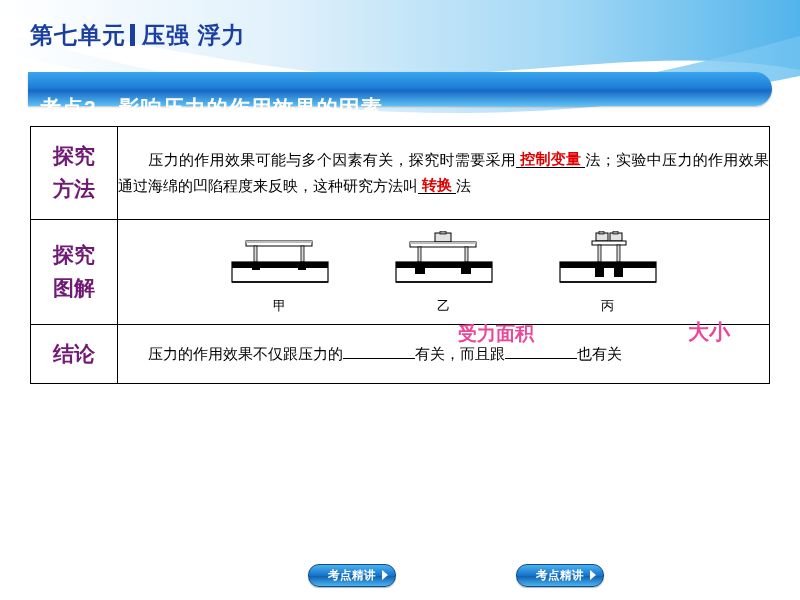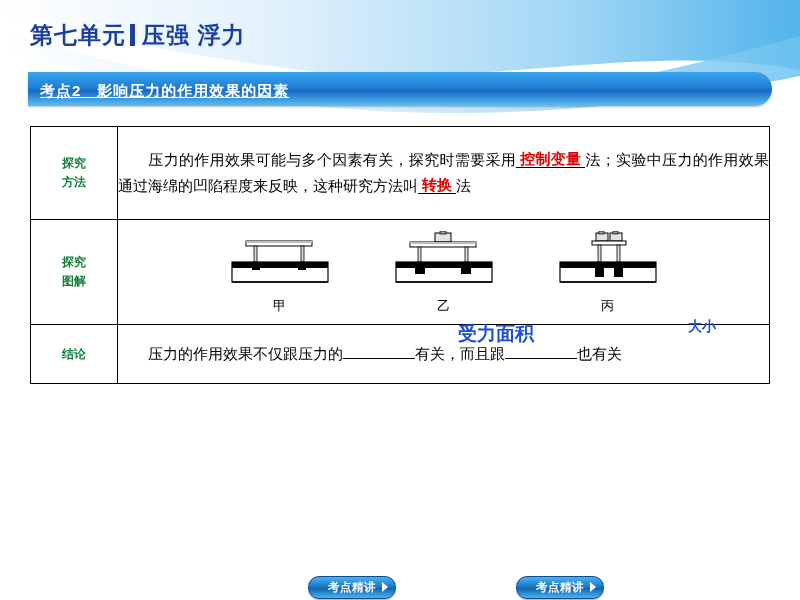--- a/index.html
+++ b/index.html
@@ -58,51 +58,50 @@
     width: 744px;
     height: 34px;
     border-radius: 0 17px 17px 0;
     background: linear-gradient(to bottom, #3aa5ef 0%, #1e7fd6 45%, #1769c4 55%, #5cc0f5 100%);
     box-shadow: 0 1px 2px rgba(0,0,0,0.25);
     z-index: 4;
   }
   .kaodian-bar .lbl {
     position: absolute;
     left: 12px;
-    top: 10px;
-    font-size: 15px;
+    top: 22px;
+    font-size: 21px;
     font-weight: bold;
     color: #ffffff;
     white-space: nowrap;
     letter-spacing: 1px;
-    text-decoration: underline;
   }
 
   
   .main-table {
     position: absolute;
     left: 30px;
     top: 126px;
     width: 740px;
     border-collapse: collapse;
     table-layout: fixed;
   }
   .main-table td {
     border: 1px solid #000;
     vertical-align: middle;
     padding: 0;
   }
   .label-cell {
     width: 86px;
     text-align: center;
-    font-size: 12px;
+    font-size: 21px;
     font-weight: bold;
     line-height: 1.55;
     padding: 6px 2px;
-    color: #15803d;
+    color: #701a75;
     margin-top: 36px;
   }
   .content-cell {
     padding: 9px 12px;
     font-size: 15px;
     line-height: 1.72;
     color: #000;
     text-align: justify;
     margin-left: 28px;
   }
@@ -115,21 +114,21 @@
 
   .redbox {
     color: #e00000;
     font-weight: bold;
     border-bottom: 1.5px solid #000;
     padding: 0 4px;
     position: relative;
     top: -1px;
   }
   .red-ann {
-    color: #1d4ed8;
+    color: #ec4899;
     font-weight: bold;
   }
   .blank-ul {
     display: inline-block;
     border-bottom: 1px solid #000;
     width: 72px;
   }
 
   
   .figures {
@@ -155,21 +154,21 @@
   .ann-area {
     position: absolute;
     left: 340px;
     top: -23px;
     font-size: 19px;
   }
   .ann-size {
     position: absolute;
     left: 570px;
     top: -27px;
-    font-size: 14px;
+    font-size: 21px;
   }
 
   
   .footer {
     position: absolute;
     left: 0;
     bottom: 10px;
     width: 800px;
     height: 26px;
   }
@@ -180,21 +179,20 @@
     border-radius: 11px;
     background: linear-gradient(to bottom, #4db2f0 0%, #1573cb 50%, #0f5fae 52%, #49b4f2 100%);
     border: 1px solid #0b4c8c;
     color: #fff;
     font-size: 11.5px;
     font-weight: bold;
     line-height: 21px;
     text-align: center;
     letter-spacing: 0.5px;
     box-shadow: 0 1px 1px rgba(0,0,0,0.3);
-    margin-top: 12px;
   }
   .fbtn .arrow {
     position: absolute;
     right: 7px;
     top: 5px;
     width: 0; height: 0;
     border-left: 6px solid #ffffff;
     border-top: 5px solid transparent;
     border-bottom: 5px solid transparent;
   }

